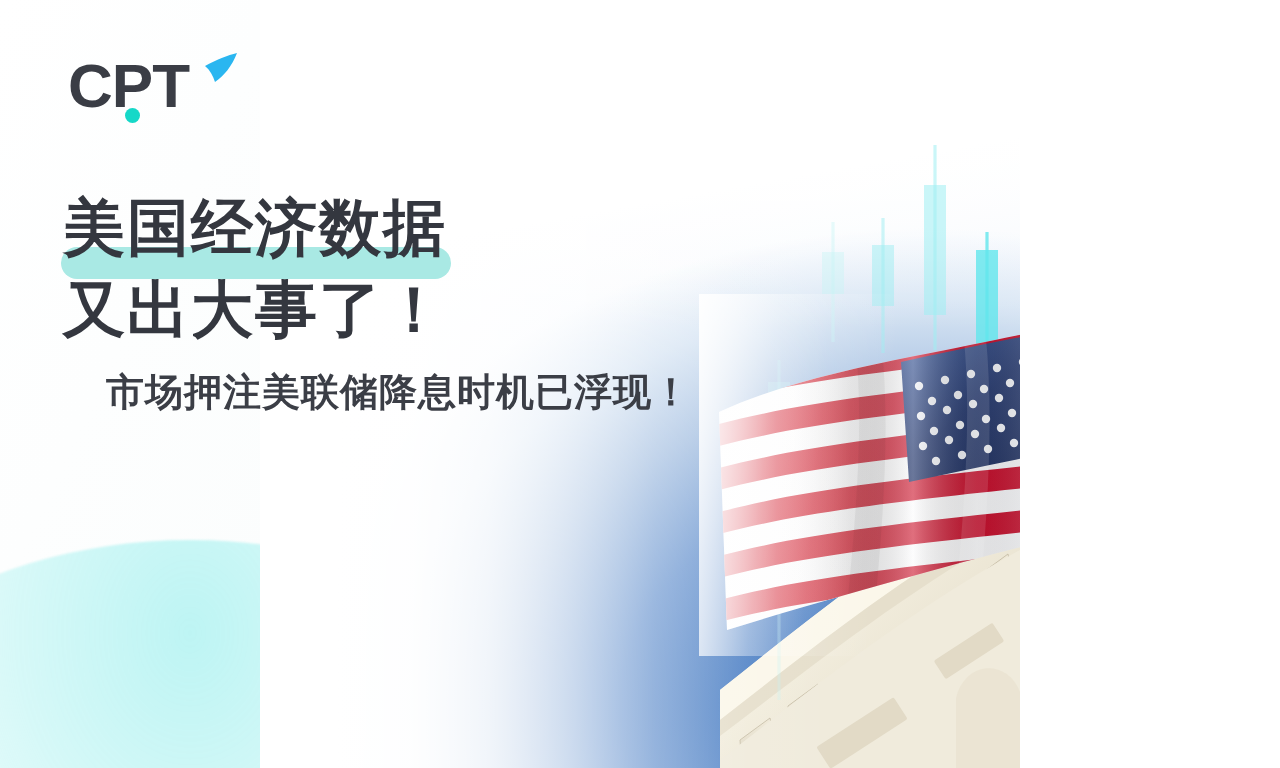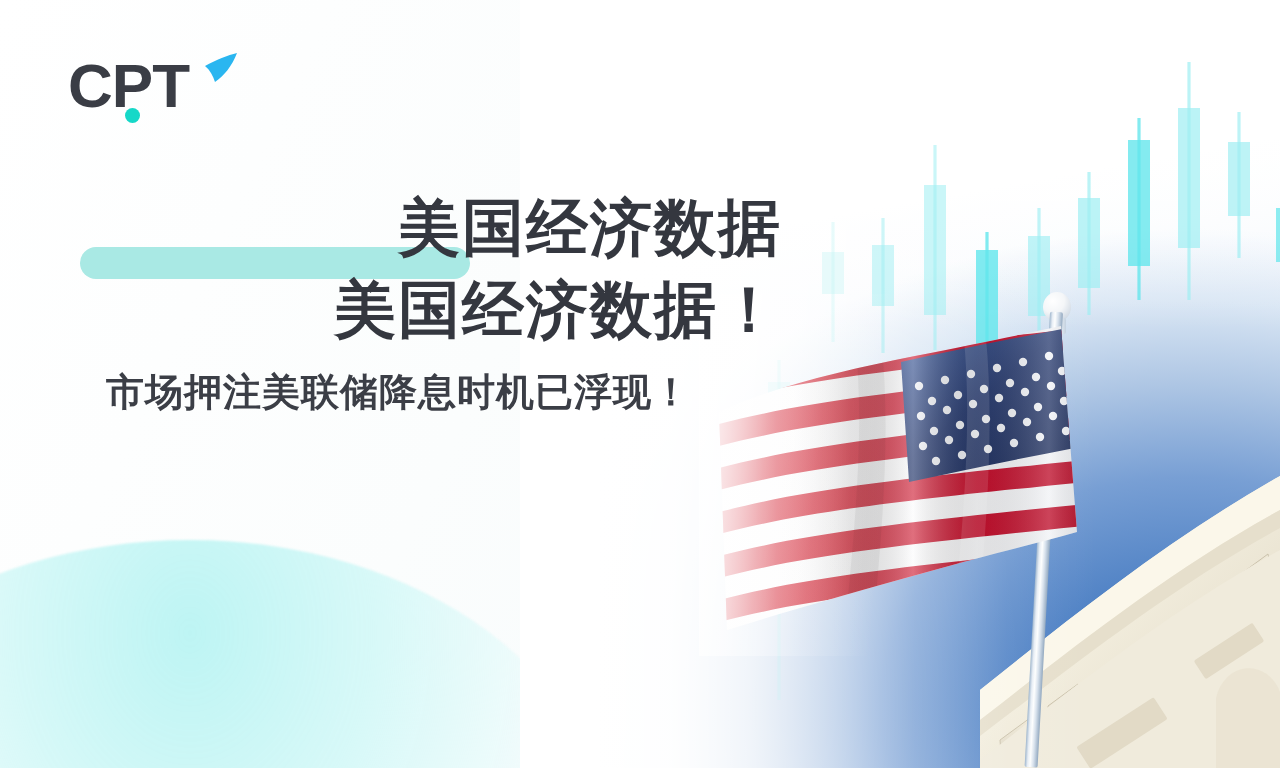--- a/index.html
+++ b/index.html
@@ -4,21 +4,21 @@
 <style>
   * { margin:0; padding:0; box-sizing:border-box; }
   html, body {
     width:1280px; height:768px; overflow:hidden;
     font-family:"Liberation Sans","DejaVu Sans",sans-serif;
     background:#ffffff;
   }
 
   .banner {
     position:relative;
-    width:1280px; height:768px;
+    width:1020px; height:768px;
     overflow:hidden;
     background:#14b8a6;
   }
 
   
   .bg-base {
     position:absolute; inset:0;
     background:linear-gradient(115deg,#ffffff 0%,#fbfdfd 40%,#f7fbfc 70%,#f3f9fb 100%);
   }
 
@@ -133,21 +133,21 @@
   .logo-dot {
     position:absolute;
     left:57px; top:53px;
     width:15px; height:15px;
     border-radius:50%;
     background:#16d8c8;
   }
   .logo-arrow { position:absolute; left:126px; top:-9px; width:48px; height:48px; }
 
   
-  .headline { position:absolute; left:82px; top:190px; width:700px;text-align:right; }
+  .headline { position:absolute; left:63px; top:190px; width:700px; }
 
   .hl-line { position:relative; }
 
   .hl-mark {
     position:absolute;
     left:-2px; top:57px;
     width:390px; height:32px;
     border-radius:16px;
     background:#a9e9e4;
     z-index:0;
@@ -391,18 +391,18 @@
     <svg class="logo-arrow" viewBox="0 0 48 48">
       <path d="M43 7 C 38 20, 30 30, 21 36 C 19 30, 16 24, 11 20 C 22 14, 34 9, 43 7 Z" fill="#2ab6f0"></path>
     </svg>
   </div>
 
   <div class="headline">
     <div class="hl-line">
       <div class="hl-mark"></div>
       <span class="hl-txt">美国经济数据</span>
     </div>
-    <span class="hl-txt2">美国经济数据！</span>
+    <span class="hl-txt2">又出大事了！</span>
   </div>
 
   <div class="subhead">市场押注美联储降息时机已浮现！</div>
 
 </div>
 
 </body></html>

